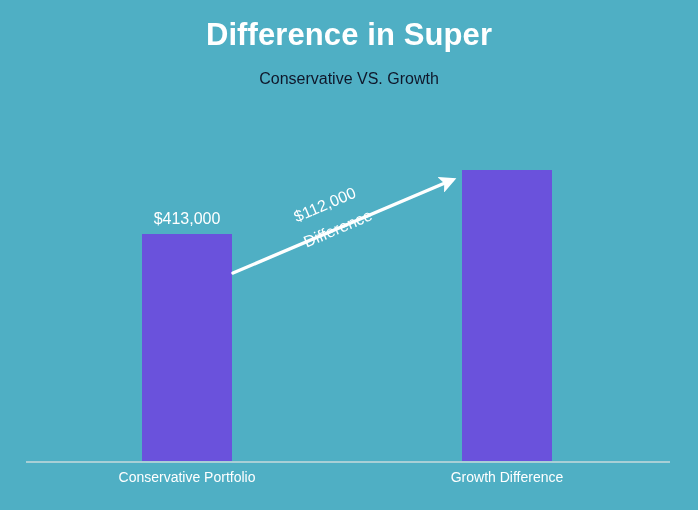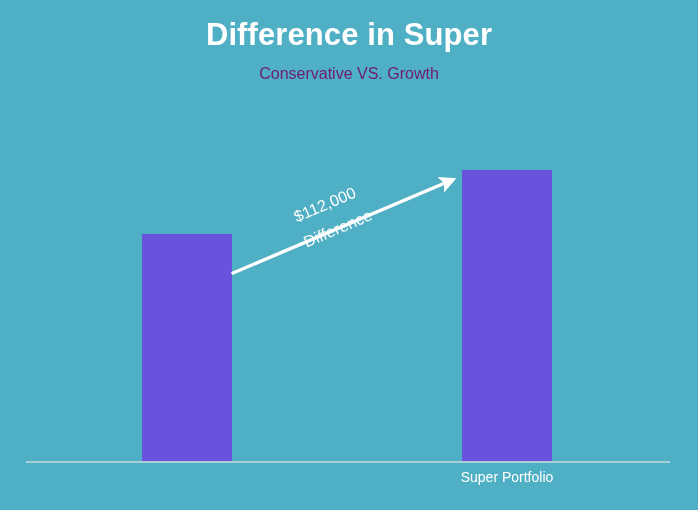--- a/index.html
+++ b/index.html
@@ -31,25 +31,25 @@
   .chart-title {
     margin: 0;
     padding-top: 17px;
     font-size: 31px;
     font-weight: bold;
     color: #ffffff;
     letter-spacing: 0.1px;
     line-height: 1.15;
   }
   .chart-subtitle {
-    margin: 0;
+    margin: 5px;
     padding-top: 11px;
     font-size: 16px;
     font-weight: normal;
-    color: #701a75;
+    color: #0f172a;
     line-height: 1.2;
   }
   .chart-subtitle2 {
     margin: 0;
     padding-top: 8px;
     font-size: 16px;
     font-weight: normal;
     color: #ffffff;
     line-height: 1.2;
   }
@@ -161,22 +161,24 @@
     <div class="chart-subtitle">Conservative VS. Growth</div>
   </div>
 
   <div class="plot-area">
 
     <div class="axis-line"></div>
 
     <div class="bar" id="bar-0" style="left: 142px; width: 90px; height: 226.76px; top: 234.24px; background: rgb(106, 82, 220);"></div>
     <div class="bar" id="bar-1" style="left: 462px; width: 90px; height: 291px; top: 170px; background: rgb(106, 82, 220);"></div>
 
+    <div class="bar-value" id="bar-value-0" style="left: 107px; top: 210.24px;">$413,000</div>
 
-    <div class="cat-label" id="cat-label-1" style="left: 407px;">Super Portfolio</div>
+    <div class="cat-label" id="cat-label-0" style="left: 87px;">Conservative Portfolio</div>
+    <div class="cat-label" id="cat-label-1" style="left: 407px;">Growth Difference</div>
 
     <svg class="annotation-svg" viewBox="0 0 698 510">
       <defs>
         <marker id="arrowhead" markerWidth="5" markerHeight="5" refX="3.6" refY="2.5" orient="auto">
           <path d="M0,0 L5,2.5 L0,5 L1.1,2.5 Z" fill="#ffffff"></path>
         </marker>
       </defs>
       <line x1="233" y1="273" x2="452" y2="180" stroke="#ffffff" stroke-width="3.4" stroke-linecap="round" marker-end="url(#arrowhead)"></line>
     </svg>
 

